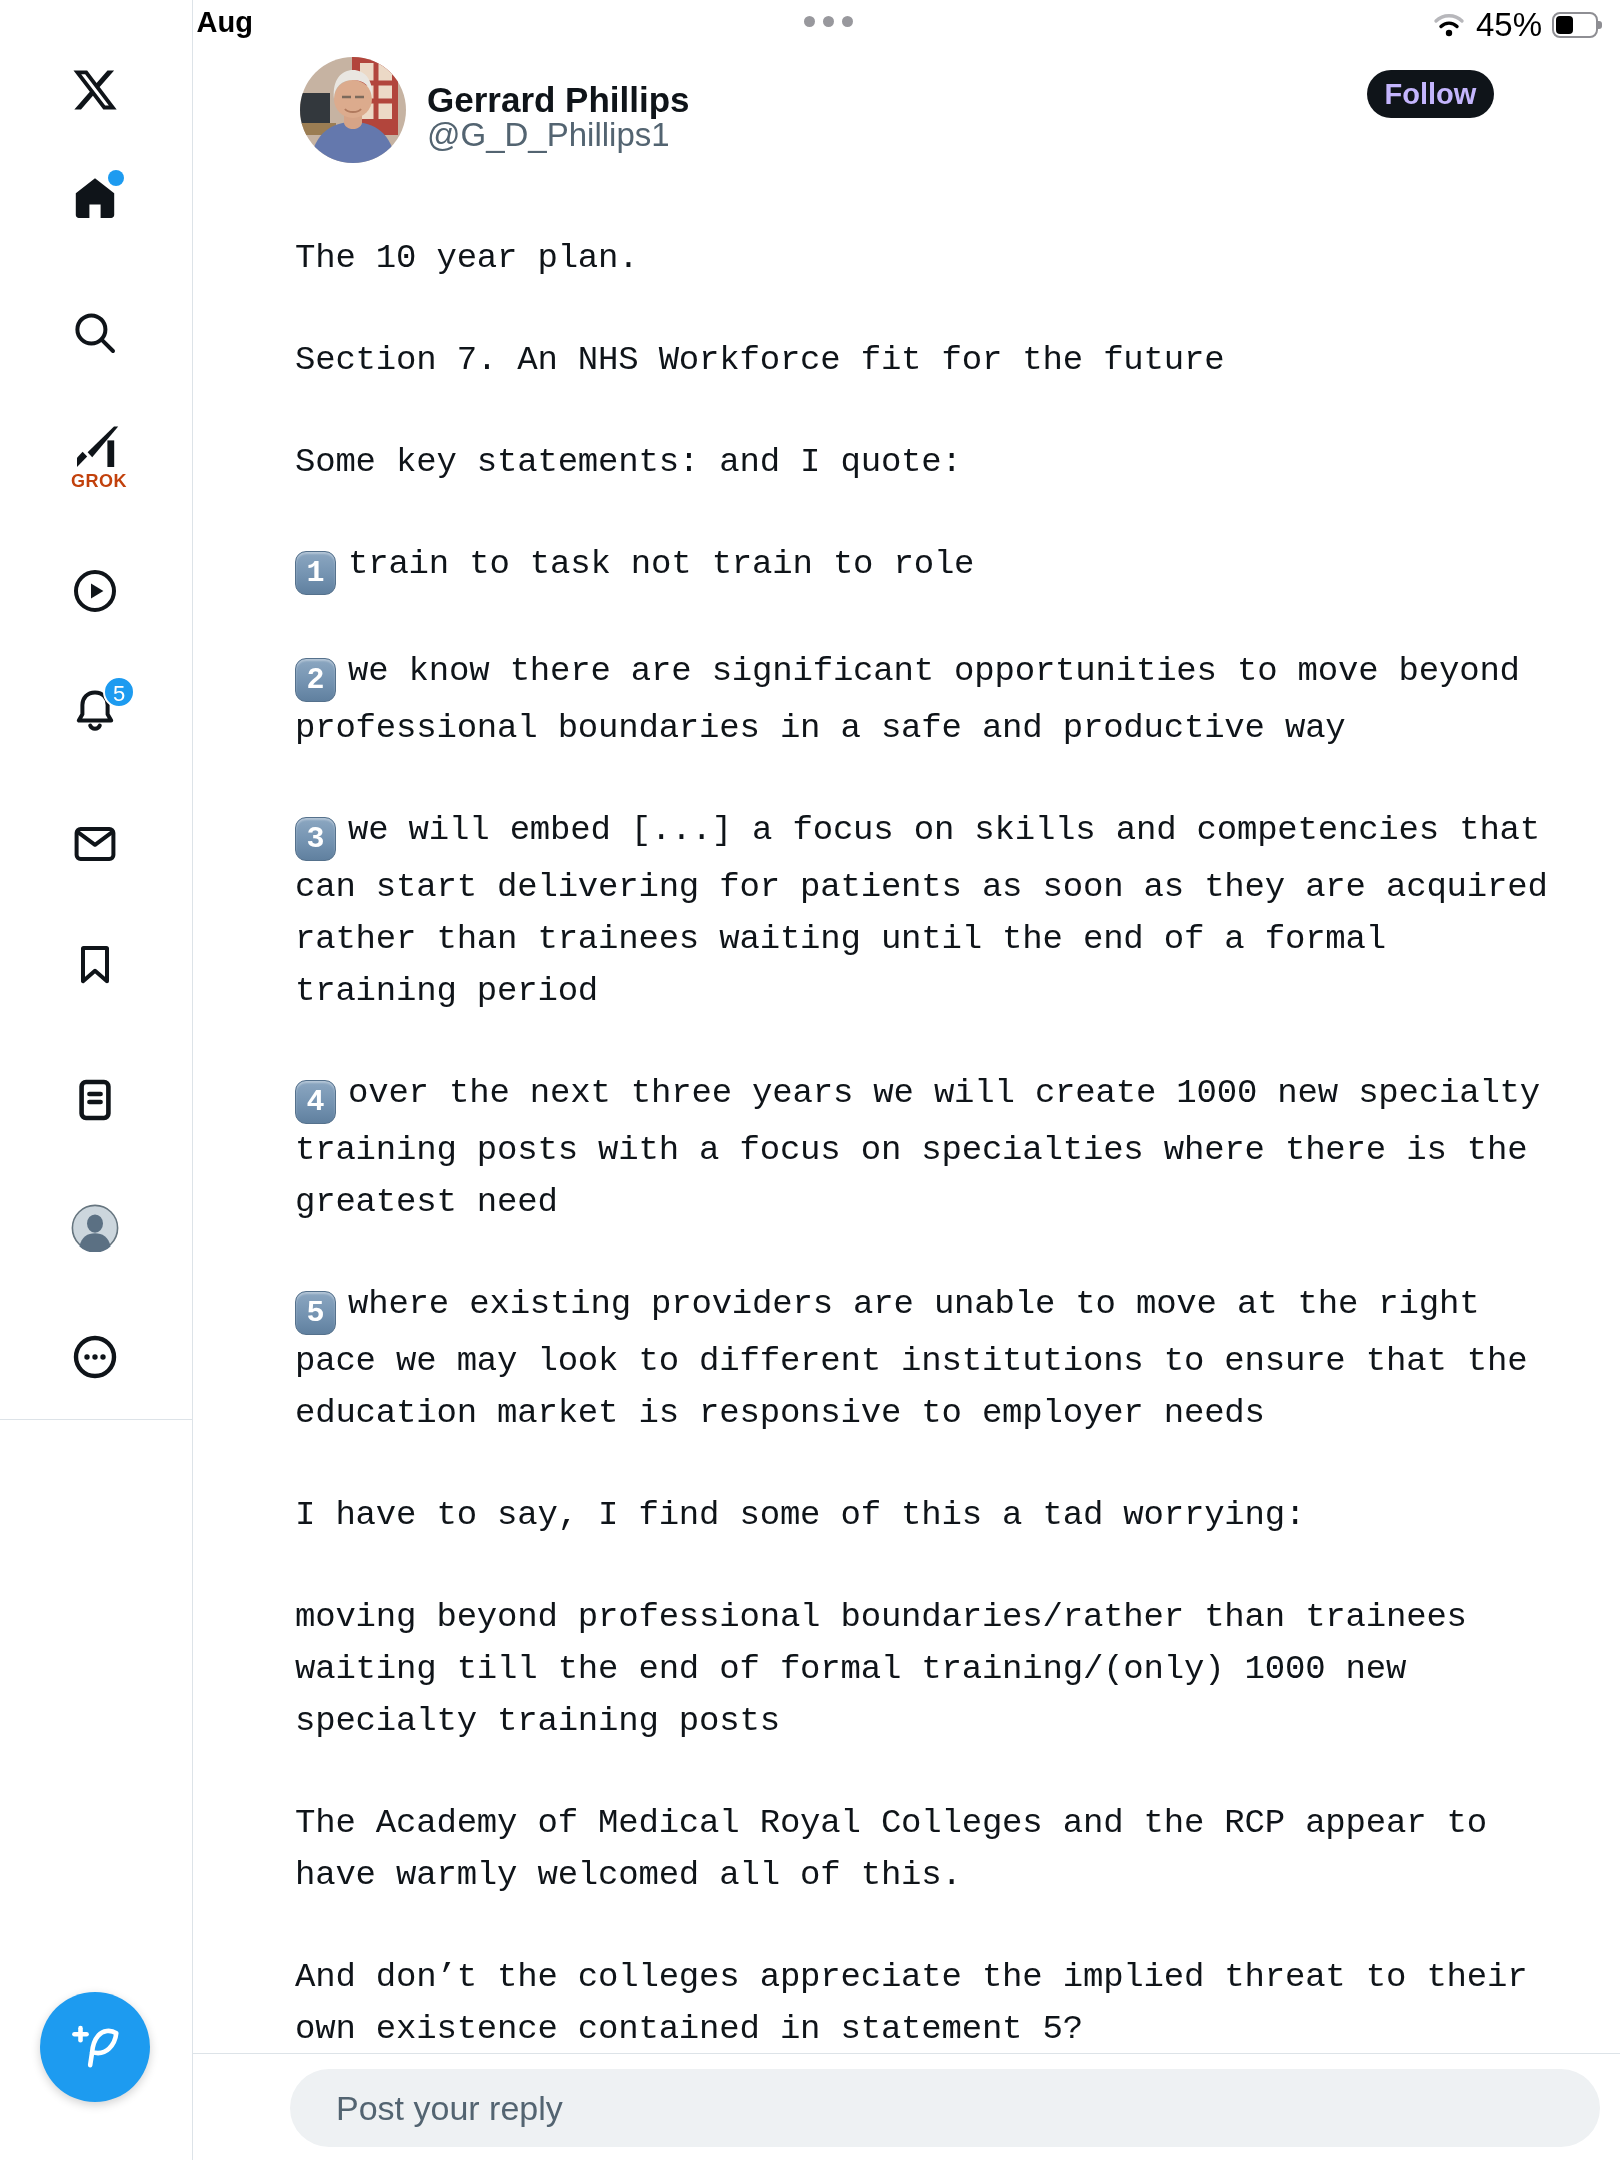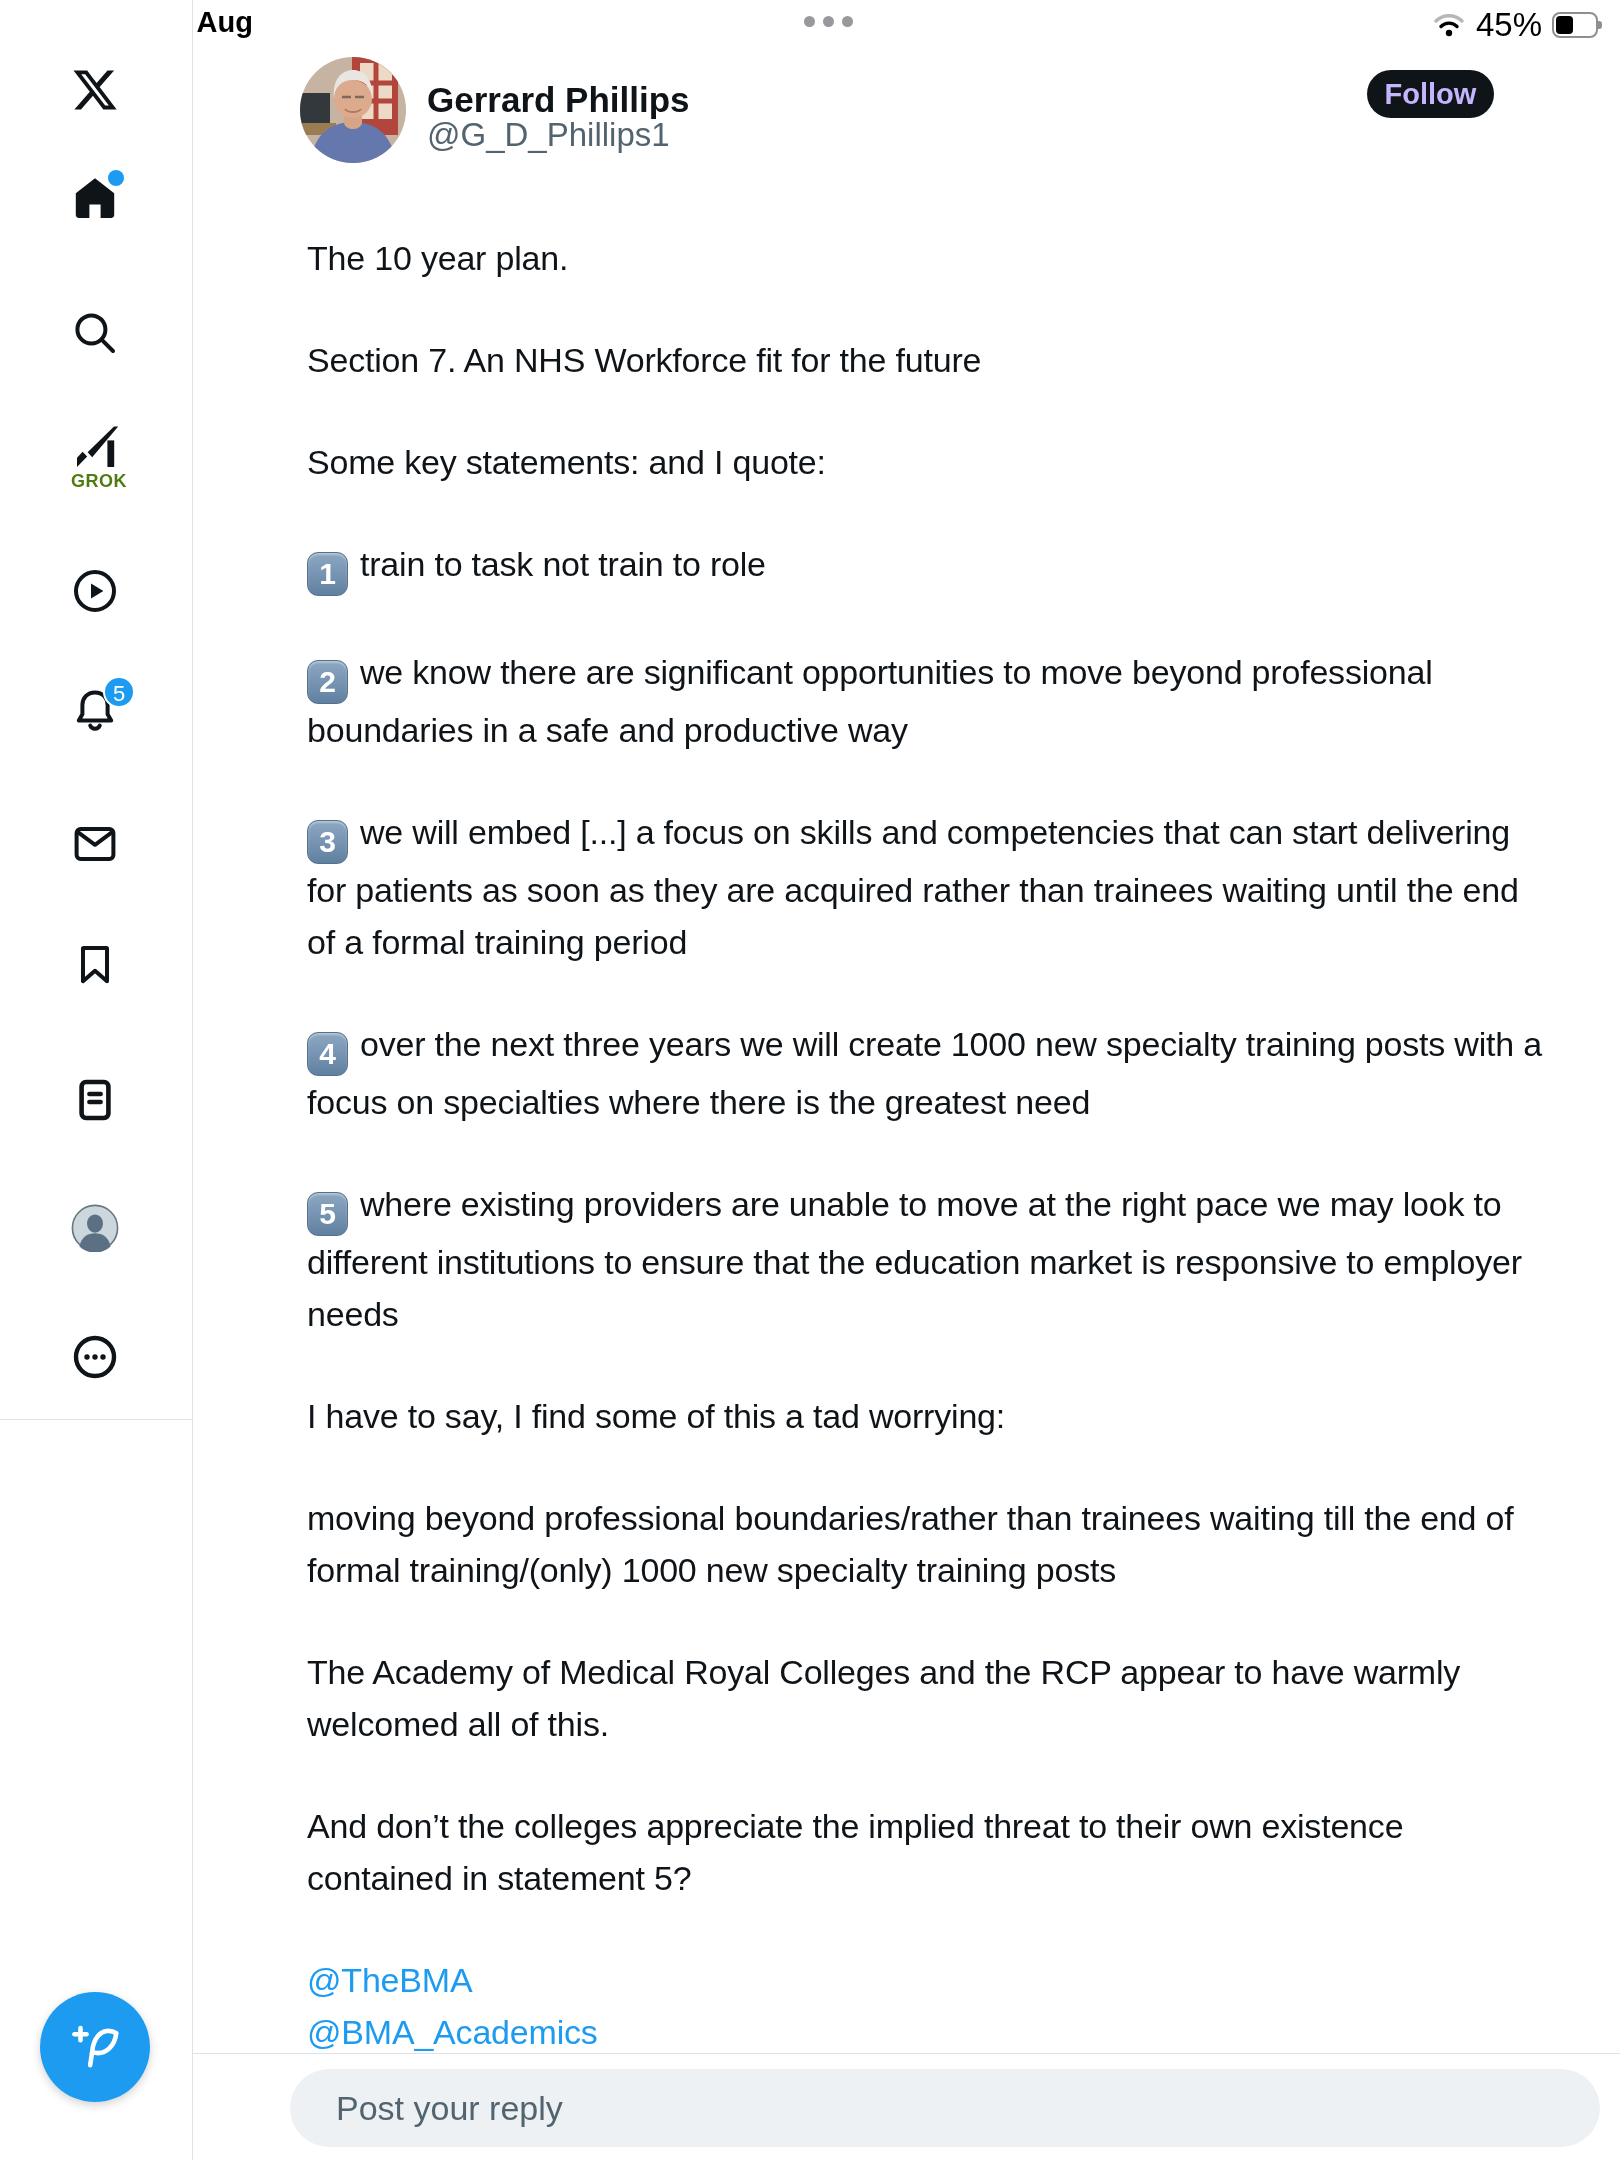--- a/index.html
+++ b/index.html
@@ -18,33 +18,33 @@
   .battery .fill { position:absolute; left:4px; top:4px; width:17px; height:18px; background:#000; border-radius:4px; }
   .battery .nub { position:absolute; right:2px; top:9px; width:4px; height:8px; background:#8e8e93; border-radius:0 3px 3px 0; }
   
   .sidebar { position:absolute; left:0; top:0; width:193px; height:2160px; border-right:1px solid #dde3e8; background:#fff; }
   .sidebar-hr { position:absolute; left:0; top:1419px; width:193px; height:0; border-top:1px solid #dde3e8; }
   .nav-item { position:absolute; left:71px; width:48px; height:48px; cursor:pointer; }
   .nav-item svg { width:48px; height:48px; display:block; }
   .dot-badge { position:absolute; top:-4px; right:-5px; width:16px; height:16px; border-radius:50%; background:#1d9bf0; }
   .count-badge { position:absolute; top:-10px; right:-16px; min-width:32px; height:32px; border-radius:16px; background:#1d9bf0; color:#fff;
     font-size:22px; font-weight:500; line-height:32px; text-align:center; padding:0 4px; border:2px solid #fff; }
-  .grok-label { position:absolute; left:0; top:47px; width:48px; text-align:left; font-size:18px; font-weight:700; letter-spacing:.5px; color:#4d7c0f; }
+  .grok-label { position:absolute; left:0; top:47px; width:48px; text-align:left; font-size:18px; font-weight:700; letter-spacing:.5px; color:#c2410c; }
   .compose-fab { position:absolute; left:40px; top:1992px; width:110px; height:110px; border-radius:50%; background:#1d9bf0;
     display:flex; align-items:center; justify-content:center; cursor:pointer; box-shadow:0 3px 10px rgba(0,0,0,.18); }
   .compose-fab svg { width:58px; height:58px; }
   
   .avatar { position:absolute; left:300px; top:57px; width:106px; height:106px; border-radius:50%; overflow:hidden; }
   .author-name { position:absolute; left:427px; top:72px; font-size:35px; font-weight:700; color:#0f1419;margin-top:8px; }
   .author-handle { position:absolute; left:427px; top:116px; font-size:33px; color:#536471; }
   .follow-btn { position:absolute; left:1367px; top:70px; width:127px; height:48px; border-radius:24px; background:#0f1419; color:#c4b5fd;
     border:none; font-family:inherit; font-size:29px; font-weight:700; cursor:pointer; display:flex; align-items:center; justify-content:center; }
   
   .tweet-body { position:absolute; left:295px; top:232px; width:1255px; font-size:34px; line-height:52px; letter-spacing:-0.2px; color:#0f1419; }
-  .tweet-body p { margin:0 0 50px 12px; }
+  .tweet-body p { margin:0 0 50px 0;font-family:Liberation Mono, monospace; }
   .keycap { display:inline-block; width:41px; height:44px; border-radius:11px; margin-right:12px; vertical-align:-8px;
     background:linear-gradient(180deg,#8ca7c1 0%,#7493b1 55%,#60809f 100%); border:1px solid #55718c;
     color:#fff; font-weight:700; font-size:30px; line-height:42px; text-align:center;
     box-shadow:inset 0 2px 2px rgba(255,255,255,.35); }
   .tweet-link { display:block; color:#1d9bf0; text-decoration:none; cursor:pointer; }
   
   .reply-area { position:absolute; left:193px; top:2053px; right:0; bottom:0; background:#fff; border-top:1px solid #dde3e8; }
   .reply-pill { position:absolute; left:97px; top:15px; width:1310px; height:78px; border-radius:39px; background:#eef1f3; }
   .reply-pill input { width:100%; height:100%; border:none; outline:none; background:transparent; padding:0 40px 0 46px;
     font-family:inherit; font-size:34px; color:#be185d; }

